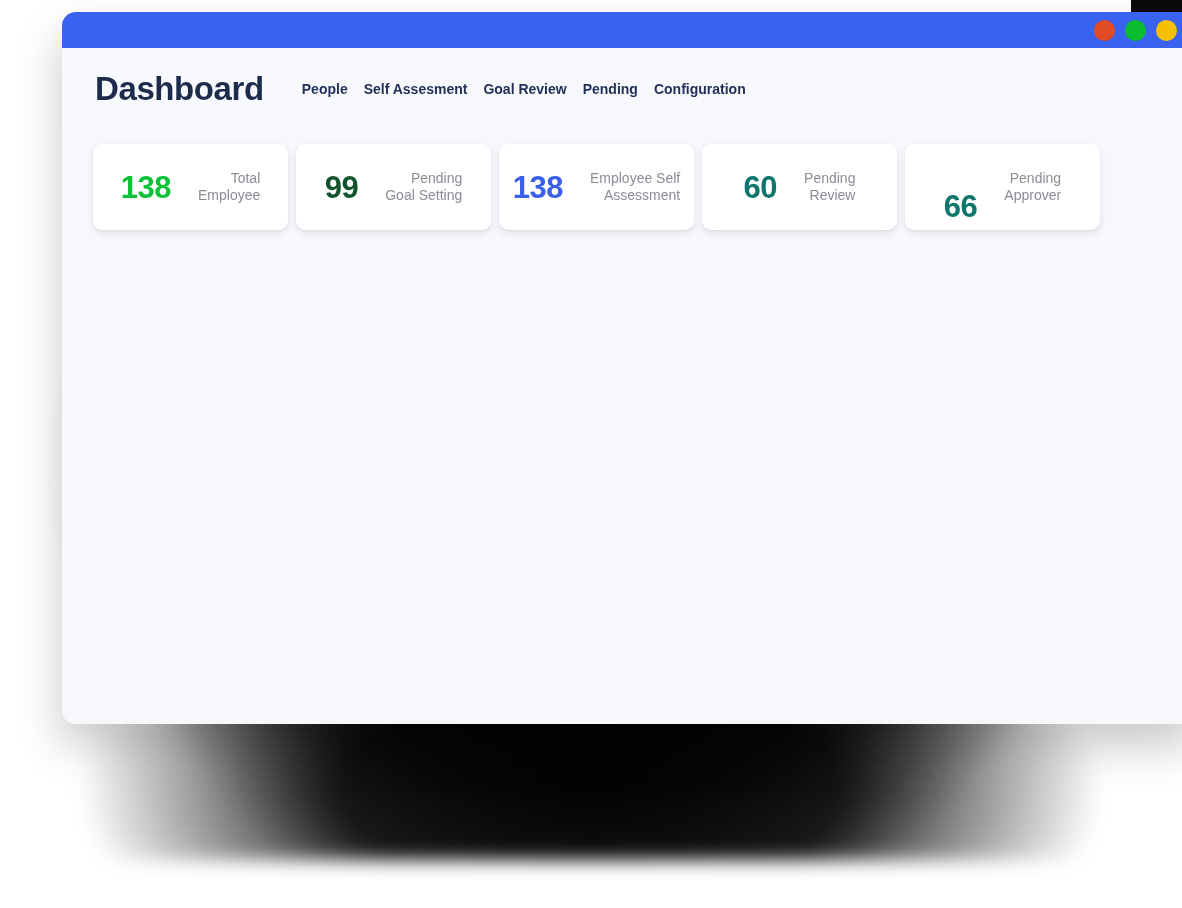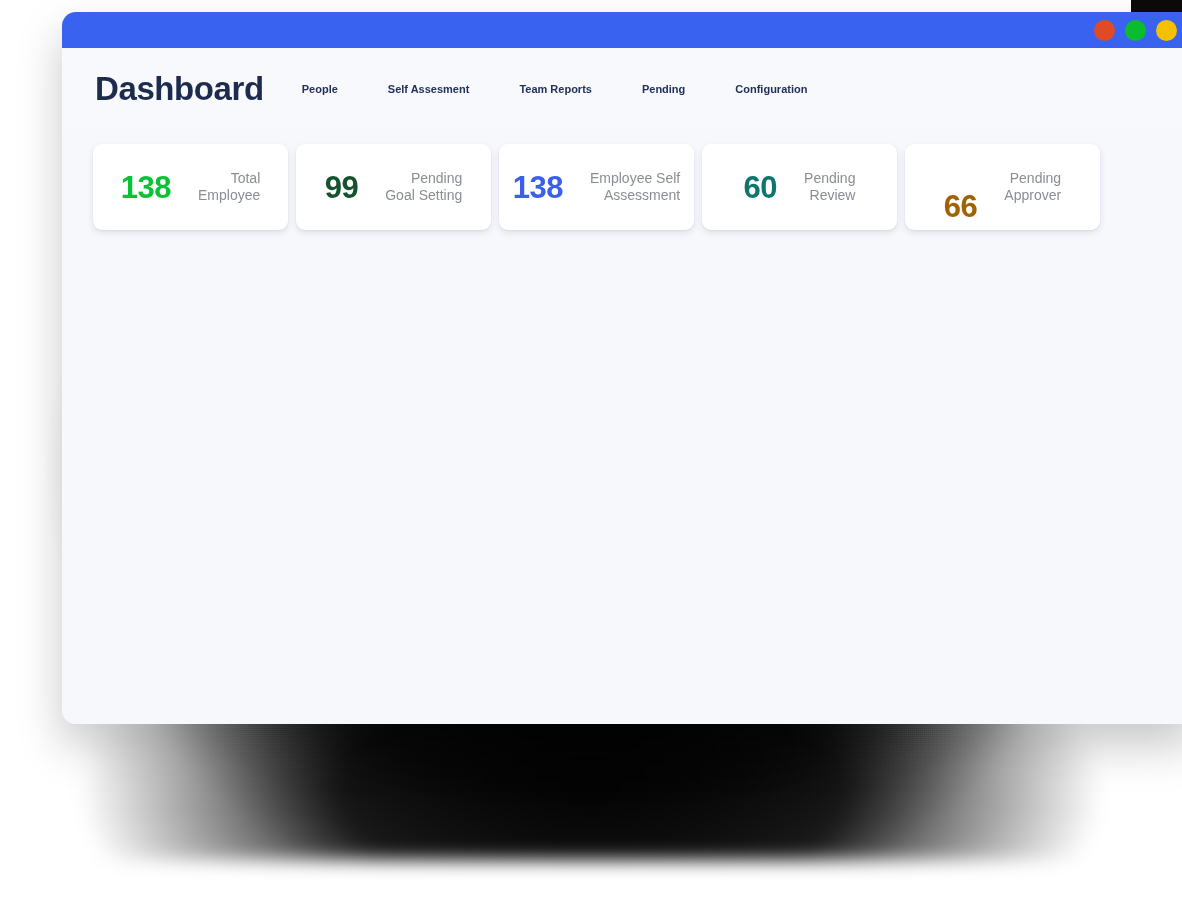--- a/index.html
+++ b/index.html
@@ -125,28 +125,28 @@
     letter-spacing: -0.4px;
     margin-right: 38px;
     white-space: nowrap;
   }
   .nav {
     display: flex;
     align-items: center;
     gap: 0;
   }
   .nav-item {
-    font-size: 11px;
+    font-size: 14px;
     font-weight: 600;
     color: #22305a;
     white-space: nowrap;
     padding: 6px 0;
     cursor: pointer;
   }
-  .nav-item + .nav-item { margin-left: 50px; }
+  .nav-item + .nav-item { margin-left: 16px; }
 
   
   .content {
     background: #f7f8fc;
     height: 594px;
     padding: 14px 0 0 0;
     box-sizing: border-box;
   }
   .cards-row {
     display: flex;
@@ -203,21 +203,21 @@
         <span class="dot green"></span>
         <span class="dot yellow"></span>
       </div>
     </div>
 
     <div class="app-header">
       <div class="page-title">Dashboard</div>
       <div class="nav">
         <div class="nav-item">People</div>
         <div class="nav-item">Self Assesment</div>
-        <div class="nav-item">Team Reports</div>
+        <div class="nav-item">Goal Review</div>
         <div class="nav-item">Pending</div>
         <div class="nav-item">Configuration</div>
       </div>
     </div>
 
     <div class="content">
       <div class="cards-row">
 
         <div class="stat-card">
           <span class="stat-value" style="color: rgb(10, 194, 53);">138</span>
@@ -237,21 +237,21 @@
 Assessment</span>
         </div>
 
         <div class="stat-card">
           <span class="stat-value" style="color: #0f766e;">60</span>
           <span class="stat-label">Pending
 Review</span>
         </div>
 
         <div class="stat-card">
-          <span class="stat-value" style="color: #a16207; margin-top: 39px;">66</span>
+          <span class="stat-value" style="color: #0f766e; margin-top: 39px;">66</span>
           <span class="stat-label">Pending
 Approver</span>
         </div>
 
       </div>
     </div>
 
   </div>
 </div>
 

